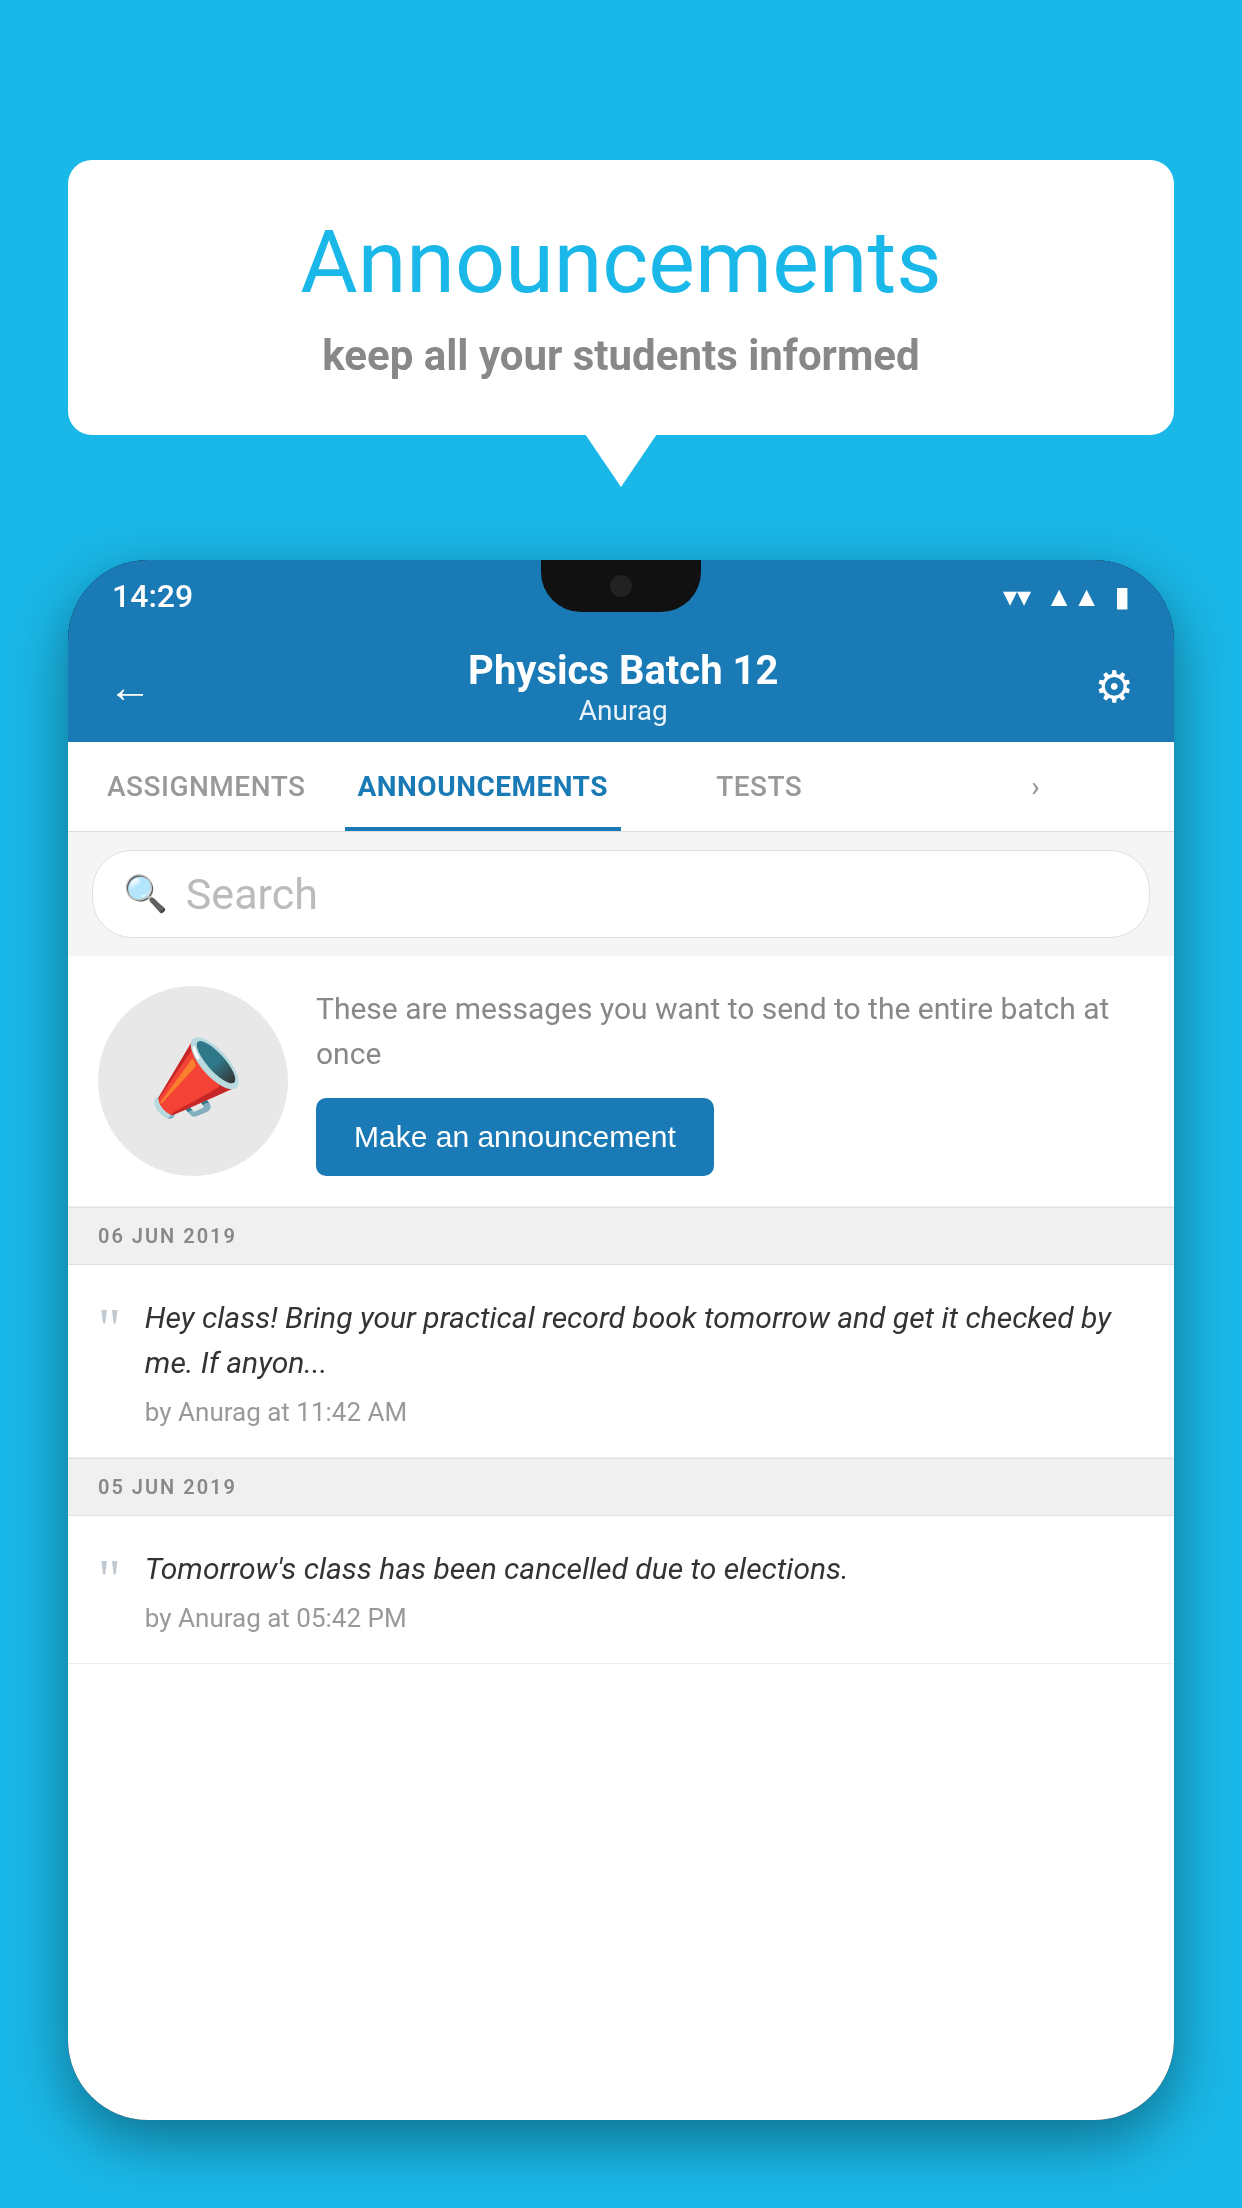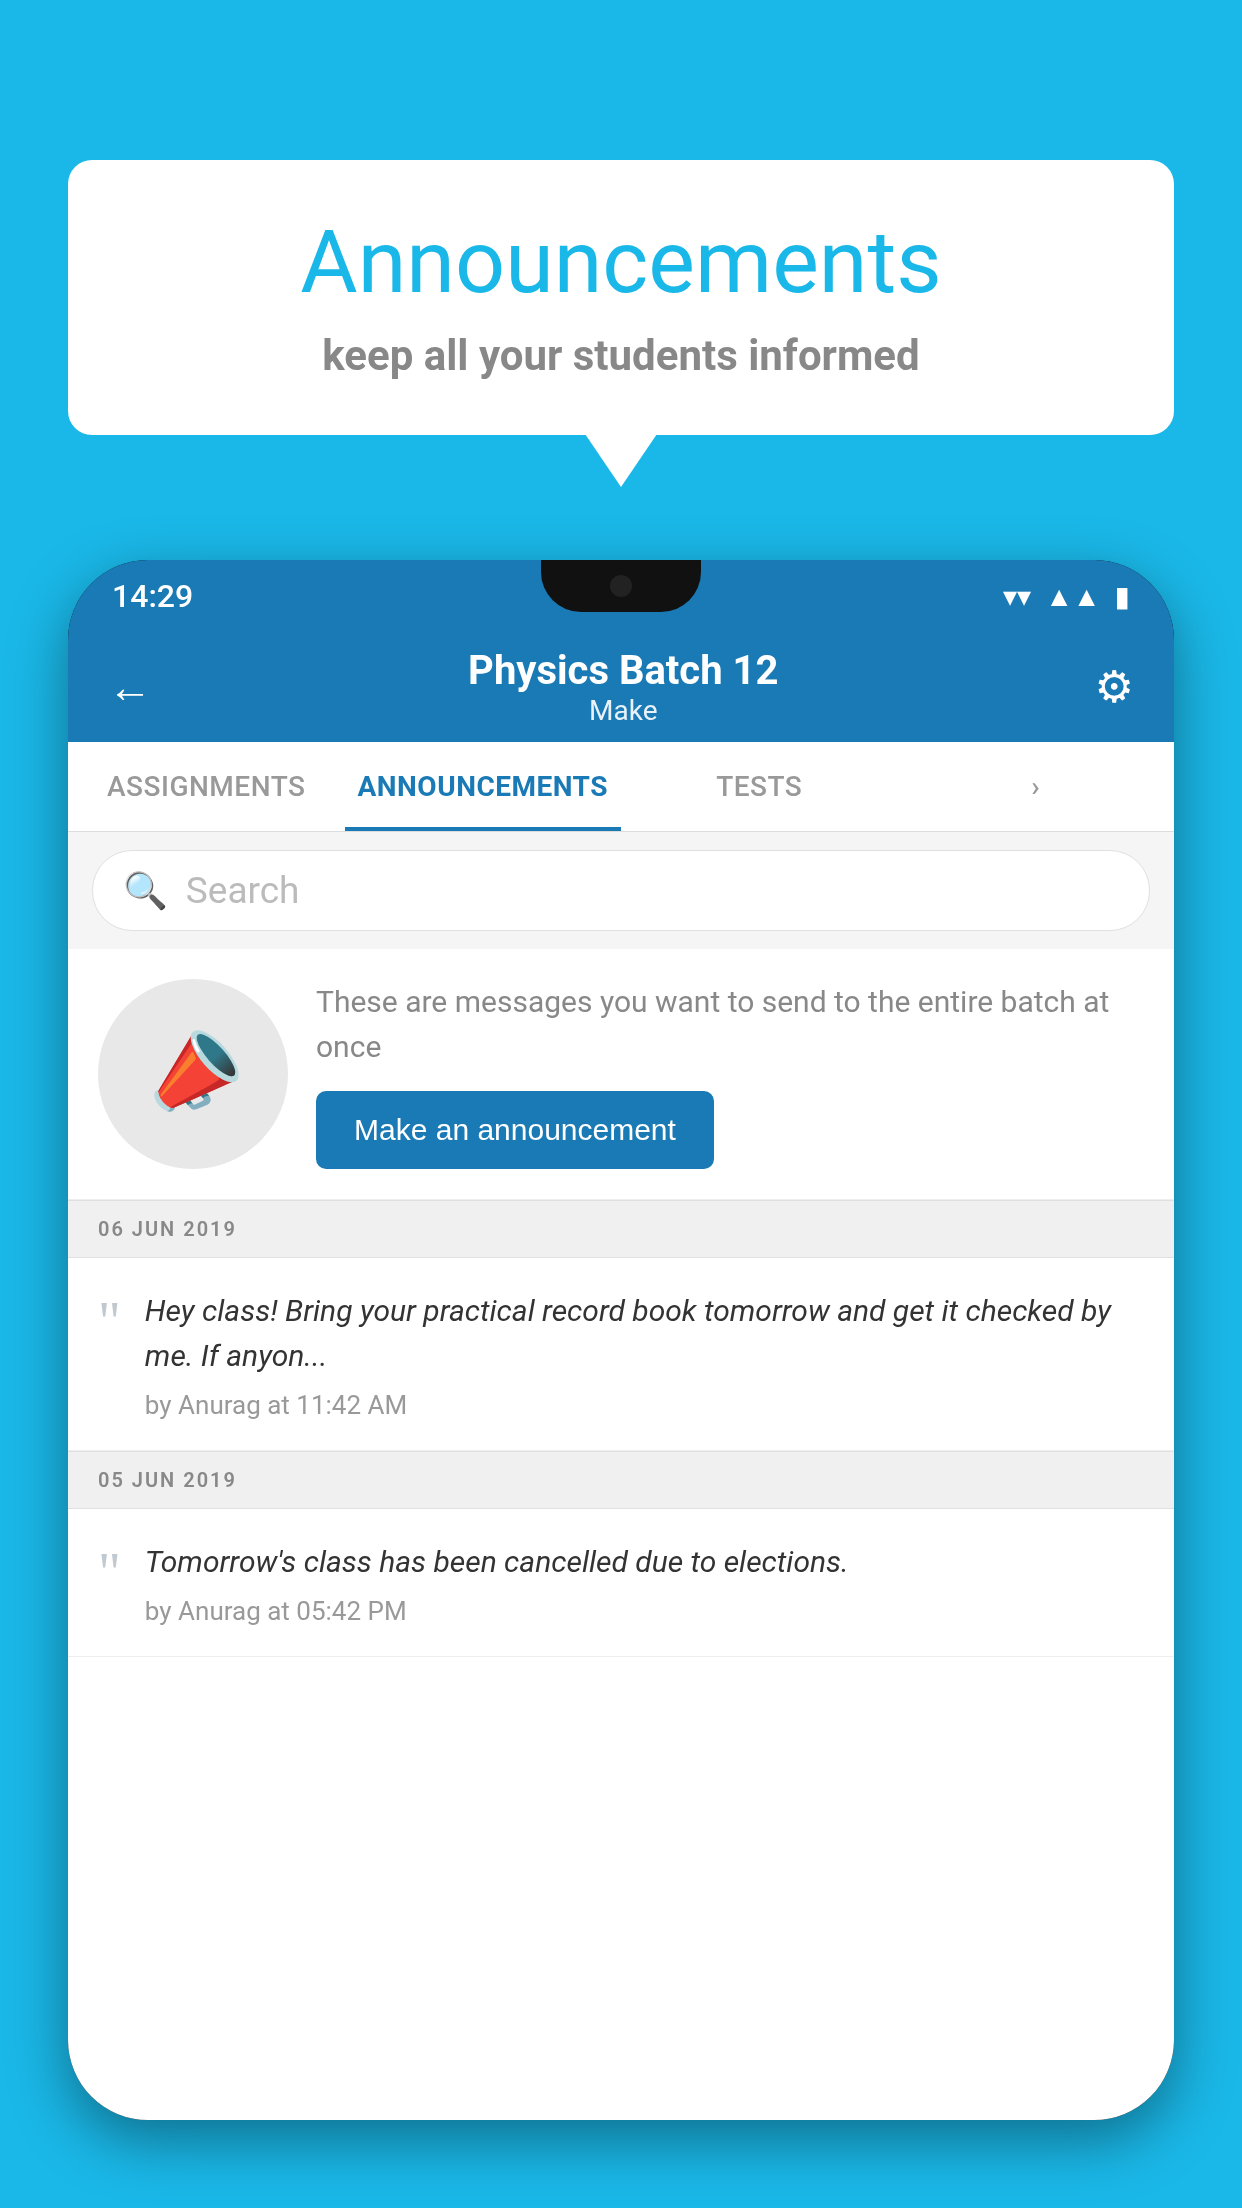--- a/index.html
+++ b/index.html
@@ -215,21 +215,21 @@
       border: 1px solid #e0e0e0;
     }
 
     .search-icon-svg {
       color: #aaa;
       font-size: 36px;
     }
 
     .search-placeholder {
       color: #bbb;
-      font-size: 37px;
+      font-size: 43px;
     }
 
     
     .promo-section {
       background: white;
       display: flex;
       align-items: center;
       padding: 30px 30px;
       gap: 28px;
       border-bottom: 1px solid #eee;
@@ -377,21 +377,21 @@
           <span class="wifi-icon">▾▾</span>
           <span class="signal-icon">▲▲</span>
           <span class="battery-icon">▮</span>
         </div>
       </div>
 
       <div class="app-header">
         <span class="back-arrow">←</span>
         <div class="header-title-block">
           <div class="header-title">Physics Batch 12</div>
-          <div class="header-subtitle">Make</div>
+          <div class="header-subtitle">Anurag</div>
         </div>
         <span class="gear-icon">⚙</span>
       </div>
 
       <div class="tabs-bar">
         <div class="tab-item">
           <span>ASSIGNMENTS</span>
         </div>
         <div class="tab-item active">
           <span>ANNOUNCEMENTS</span>

